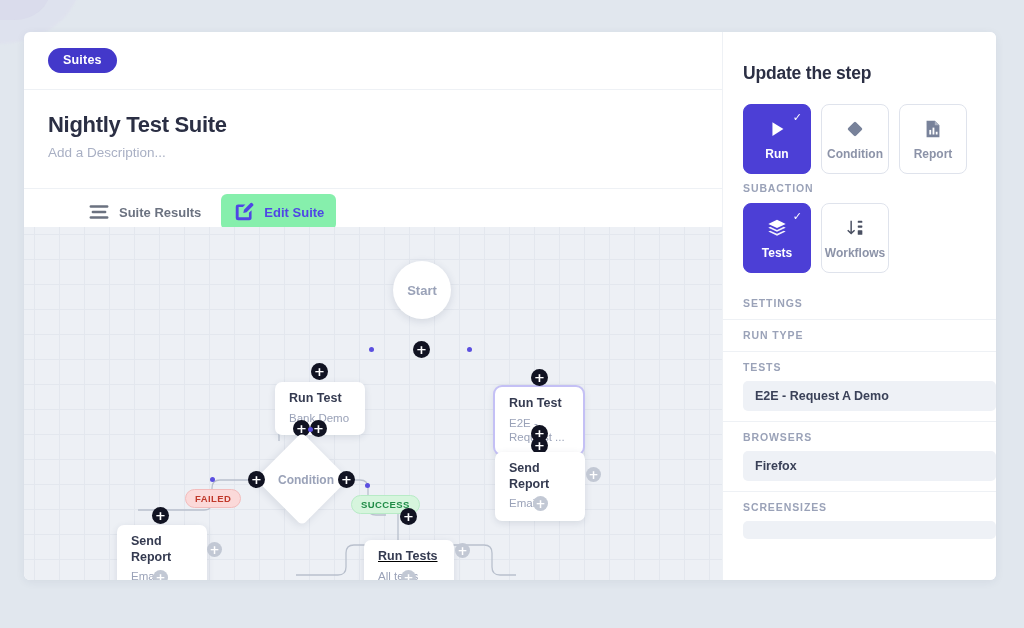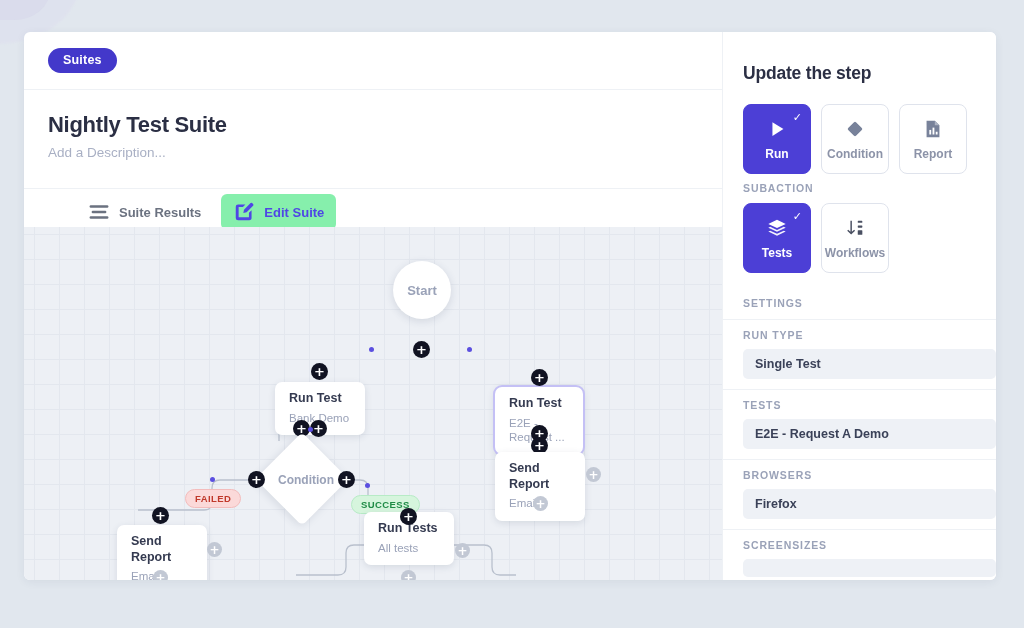--- a/index.html
+++ b/index.html
@@ -245,21 +245,21 @@
       <div class="badge success" style="left:327px; top:268px;">SUCCESS</div>
 
       <div class="node" style="left:93px; top:298px;">
         <div class="n-title">Send Report</div>
         <div class="n-sub">Email</div>
       </div>
       <div class="plus-dark" style="left:128px; top:280px;">+</div>
       <div class="plus-grey" style="left:183px; top:315px;">+</div>
       <div class="plus-grey" style="left:129px; top:343px;">+</div>
 
-      <div class="node" style="left:340px; top:285px;">
+      <div class="node" style="left:340px; top:313px;text-decoration:underline;">
         <div class="n-title">Run Tests</div>
         <div class="n-sub">All tests</div>
       </div>
       <div class="plus-dark" style="left:376px; top:281px;">+</div>
       <div class="plus-grey" style="left:431px; top:316px;">+</div>
       <div class="plus-grey" style="left:377px; top:343px;">+</div>
 
       <div class="node sel" style="left:471px; top:160px; width:88px;">
         <div class="n-title">Run Test</div>
         <div class="n-sub">E2E - Request ...</div>
@@ -343,21 +343,20 @@
             </svg>
           </span>
           <span class="t-label">Workflows</span>
         </div>
       </div>
 
       <div class="sec-label mt24">SETTINGS</div>
       <div class="panel-divider"></div>
 
       <div class="sec-label mt9">RUN TYPE</div>
-      <div class="field">Single Test</div>
       <div class="panel-divider"></div>
 
       <div class="sec-label mt9">TESTS</div>
       <div class="field">E2E - Request A Demo</div>
       <div class="panel-divider"></div>
 
       <div class="sec-label mt9">BROWSERS</div>
       <div class="field">Firefox</div>
       <div class="panel-divider"></div>
 

